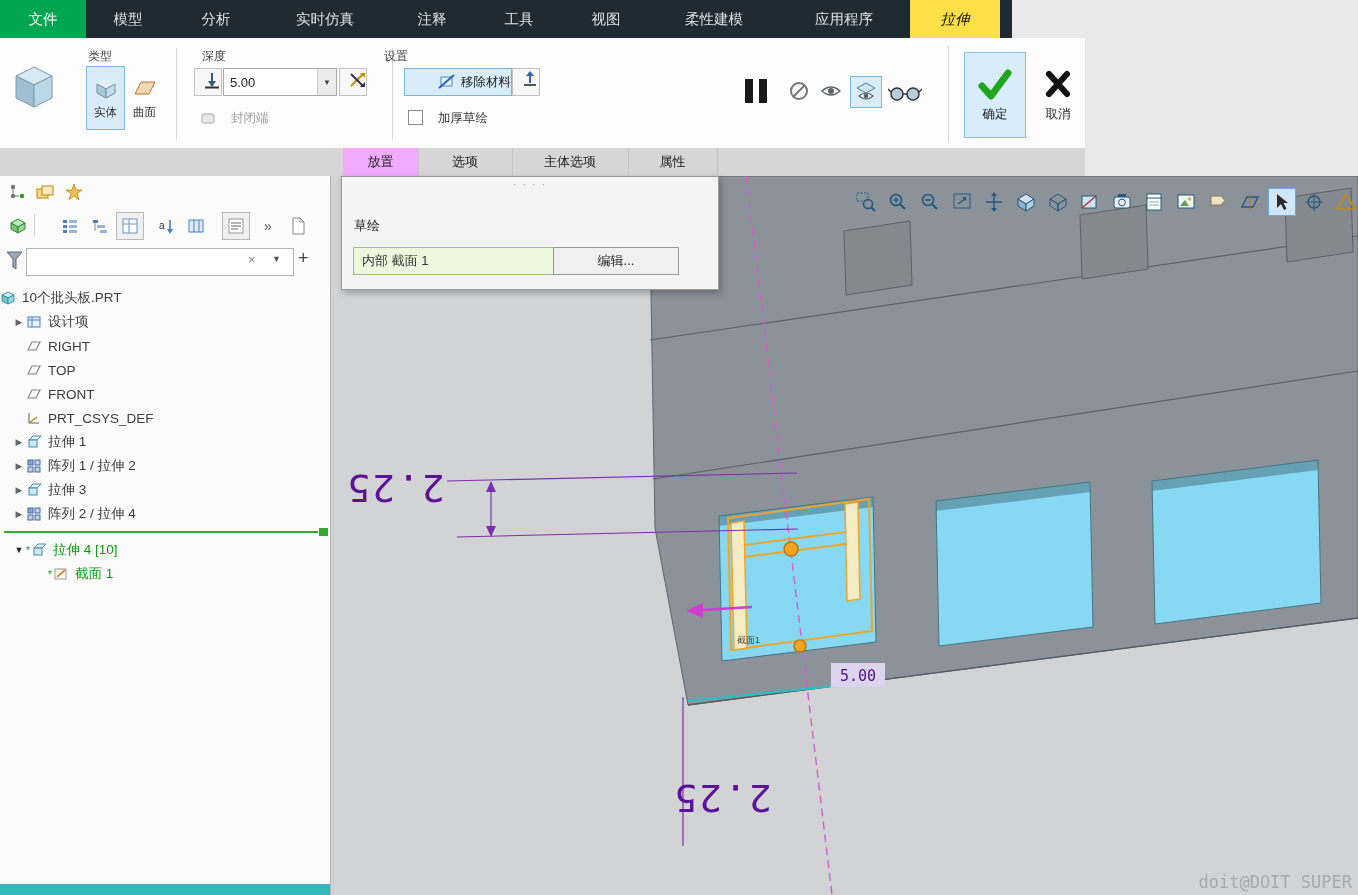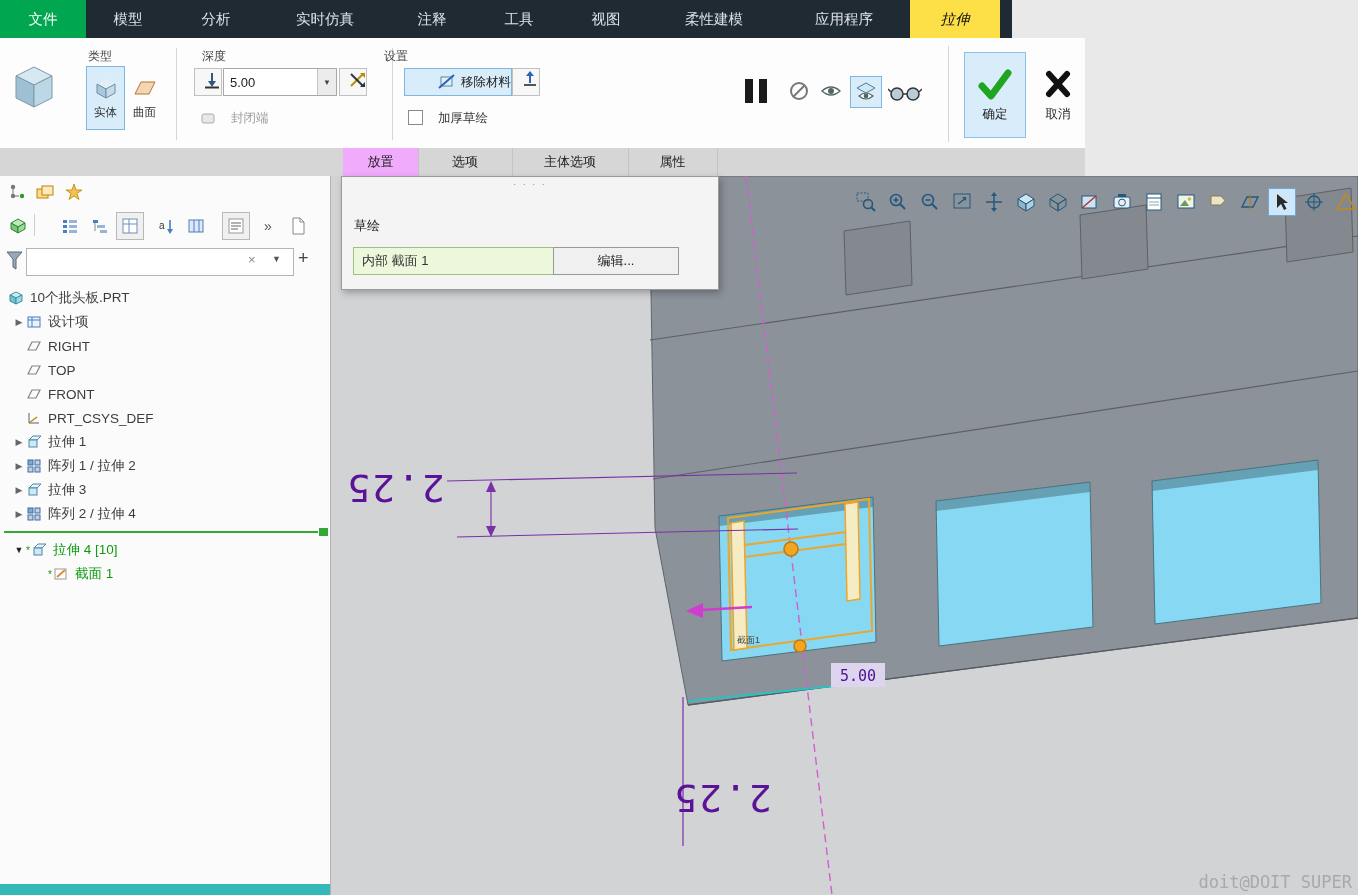--- a/index.html
+++ b/index.html
@@ -298,21 +298,21 @@
 
     <span class="abs" style="left:6px;top:74px"><svg width="17" height="22">
           <polygon points="1,2 16,2 10,9 10,19 7,17 7,9" fill="#9aa8b8" stroke="#5a6878"></polygon>
         </svg></span>
     <input class="search" type="text" value="" style="">
     <span class="clearx">×</span>
     <span class="abs" style="left:272px;top:78px;font-size:9px;color:#555;cursor:pointer">▼</span>
     <span class="abs" style="left:298px;top:72px;font-size:18px;color:#444;cursor:pointer">+</span>
 
     <div class="tree">
-      <div class="tree-row" style="padding-left:8px">
+      <div class="tree-row" style="">
         <span class="ticon">
             <svg width="16" height="16">
               <polygon points="2,5 8,2 14,5 8,8" fill="#cdeef0" stroke="#3d8f9f"></polygon>
               <polygon points="2,5 8,8 8,14 2,11" fill="#6fc4d4" stroke="#3d8f9f"></polygon>
               <polygon points="8,8 14,5 14,11 8,14" fill="#9adce6" stroke="#3d8f9f"></polygon>
             </svg>
           </span>
         <span class="tlabel">10个批头板.PRT</span>
       </div>
       <div class="tree-row">

